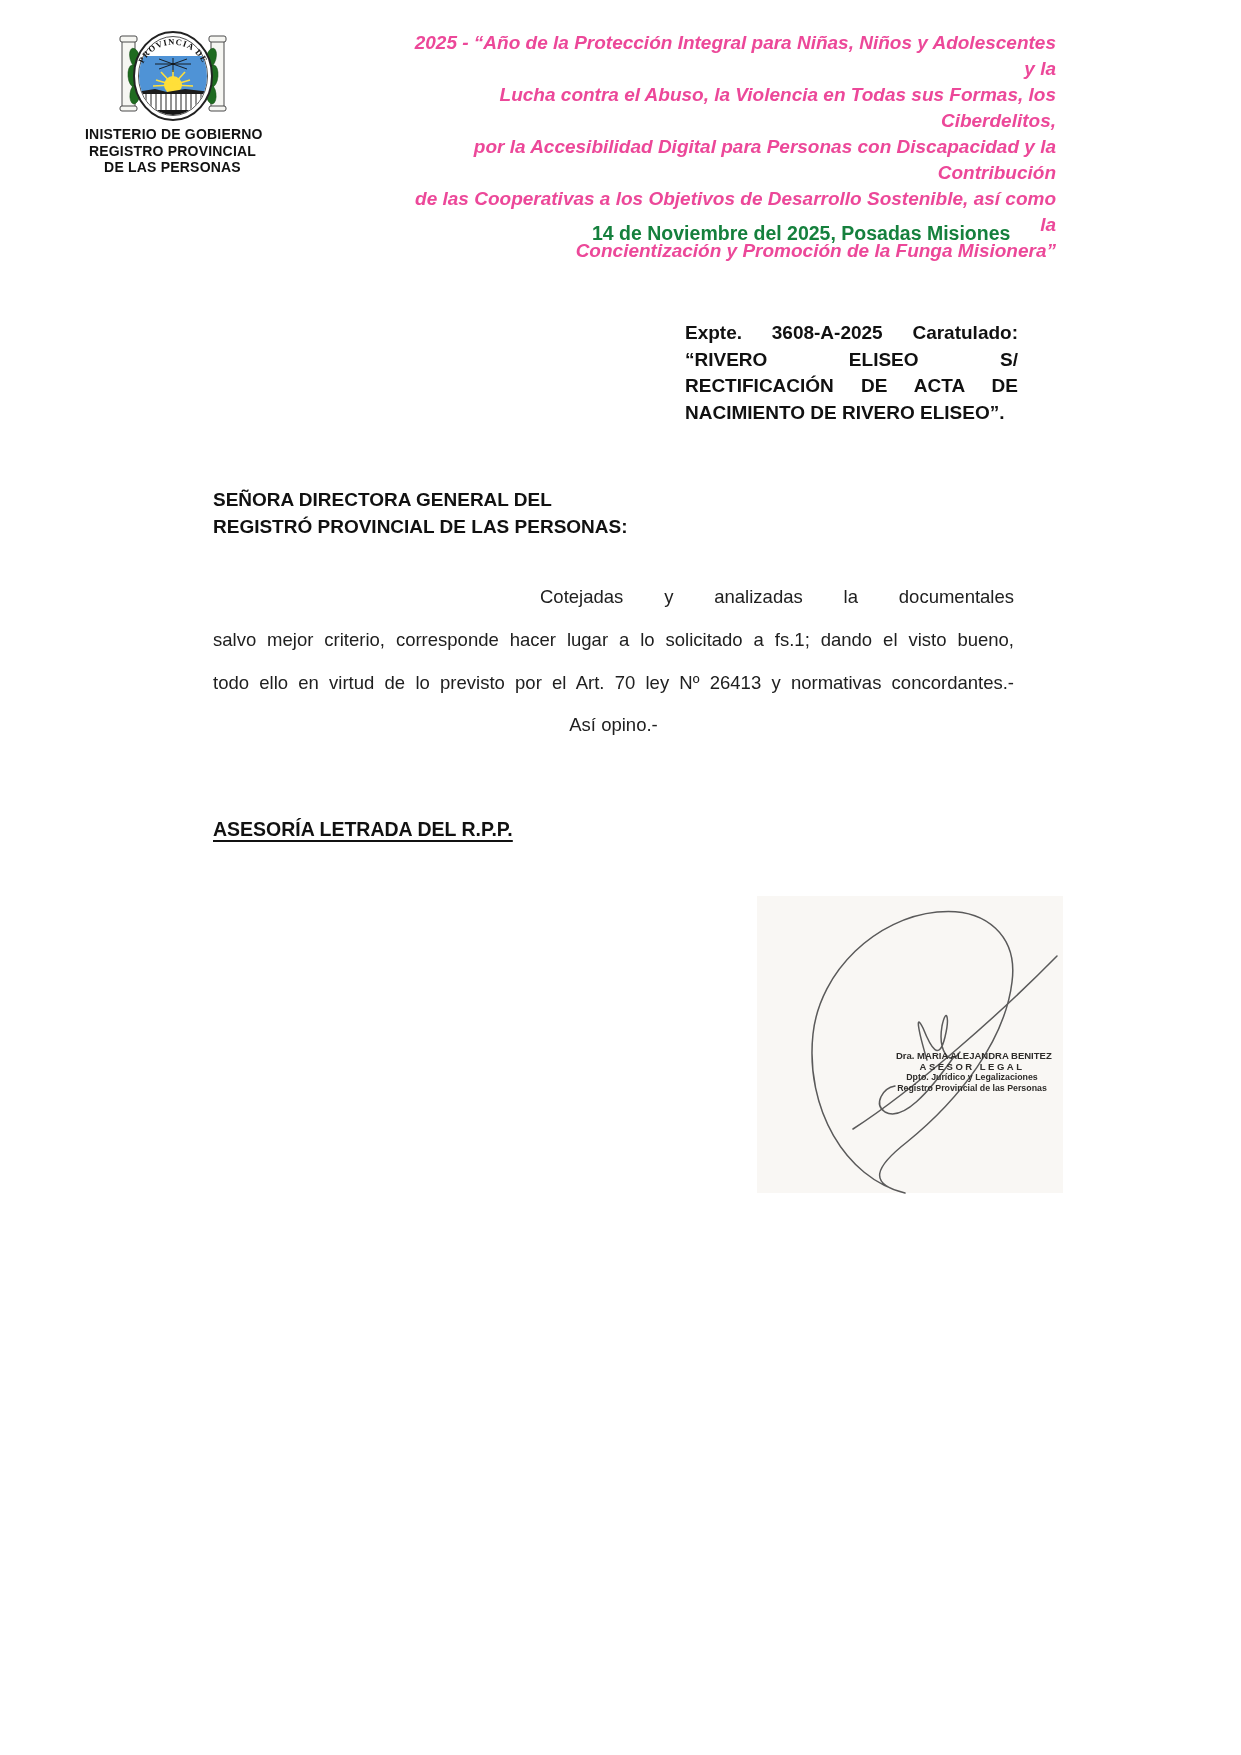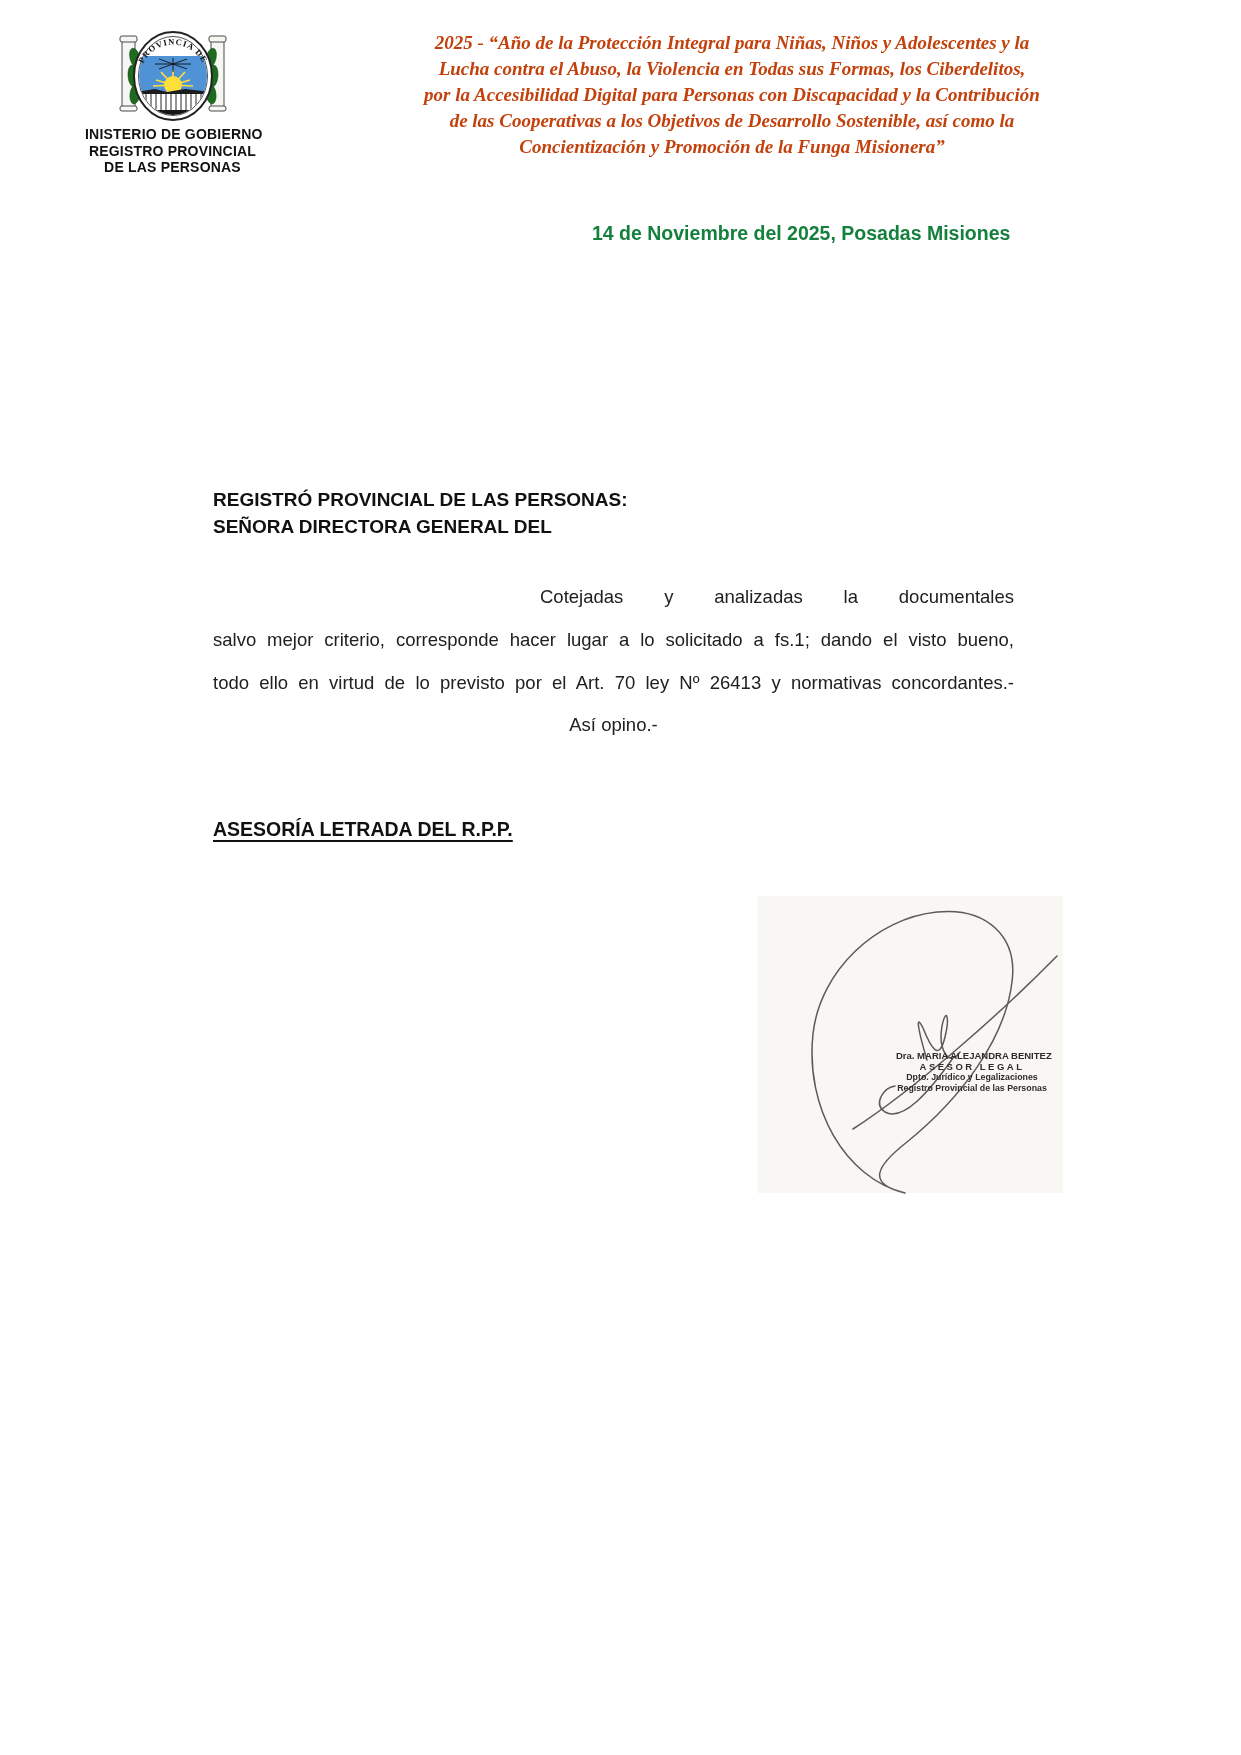--- a/index.html
+++ b/index.html
@@ -16,24 +16,24 @@
   #seal-wrap{position:absolute;left:85px;top:28px;width:175px;text-align:center;}
   #seal-svg{display:block;margin:0 auto;}
   #org-lines{
     margin-top:2px;
     font-family:Liberation Sans, sans-serif;
     font-weight:bold;font-size:14px;line-height:16.5px;
     color:#111;letter-spacing:.2px;white-space:nowrap;
   }
   #motto{
     position:absolute;left:408px;top:30px;width:648px;
-    text-align:center;
-    font-family:Liberation Serif, serif;
+    text-align:right;
+    font-family:Liberation Sans, sans-serif;
     font-style:italic;font-weight:bold;
-    font-size:19px;line-height:26px;color:#c2410c;
+    font-size:19px;line-height:26px;color:#ec4899;
   }
   
   #dateline{
     position:absolute;left:592px;top:222px;
     font-weight:bold;font-size:19.5px;color:#15803d;white-space:nowrap;
   }
   
   #expediente{
     position:absolute;left:685px;top:320px;width:333px;
     font-weight:bold;font-size:19px;line-height:26.5px;color:#111;
@@ -164,24 +164,30 @@
   <div id="motto">
     <div>2025 - “Año de la Protección Integral para Niñas, Niños y Adolescentes y la</div>
     <div>Lucha contra el Abuso, la Violencia en Todas sus Formas, los Ciberdelitos,</div>
     <div>por la Accesibilidad Digital para Personas con Discapacidad y la Contribución</div>
     <div>de las Cooperativas a los Objetivos de Desarrollo Sostenible, así como la</div>
     <div>Concientización y Promoción de la Funga Misionera”</div>
   </div>
 
   <div id="dateline">14 de Noviembre del 2025, Posadas Misiones</div>
 
+  <div id="expediente">
+    <div class="xline">Expte. 3608-A-2025 Caratulado:</div>
+    <div class="xline">“RIVERO ELISEO S/</div>
+    <div class="xline">RECTIFICACIÓN DE ACTA DE</div>
+    <div class="xline-last">NACIMIENTO DE RIVERO ELISEO”.</div>
+  </div>
 
   <div id="addressee">
+    <div>SEÑORA DIRECTORA GENERAL DEL</div>
     <div>REGISTRÓ PROVINCIAL DE LAS PERSONAS:</div>
-    <div>SEÑORA DIRECTORA GENERAL DEL</div>
   </div>
 
   <div id="body-par">
     <div class="jline indent">Cotejadas y analizadas la documentales</div>
     <div class="jline">salvo mejor criterio, corresponde hacer lugar a lo solicitado a fs.1; dando el visto bueno,</div>
     <div class="jline">todo ello en virtud de lo previsto por el Art. 70 ley Nº 26413 y normativas concordantes.-</div>
     <div class="cline">Así opino.-</div>
   </div>
 
   <div id="section-title">ASESORÍA LETRADA DEL R.P.P.</div>

